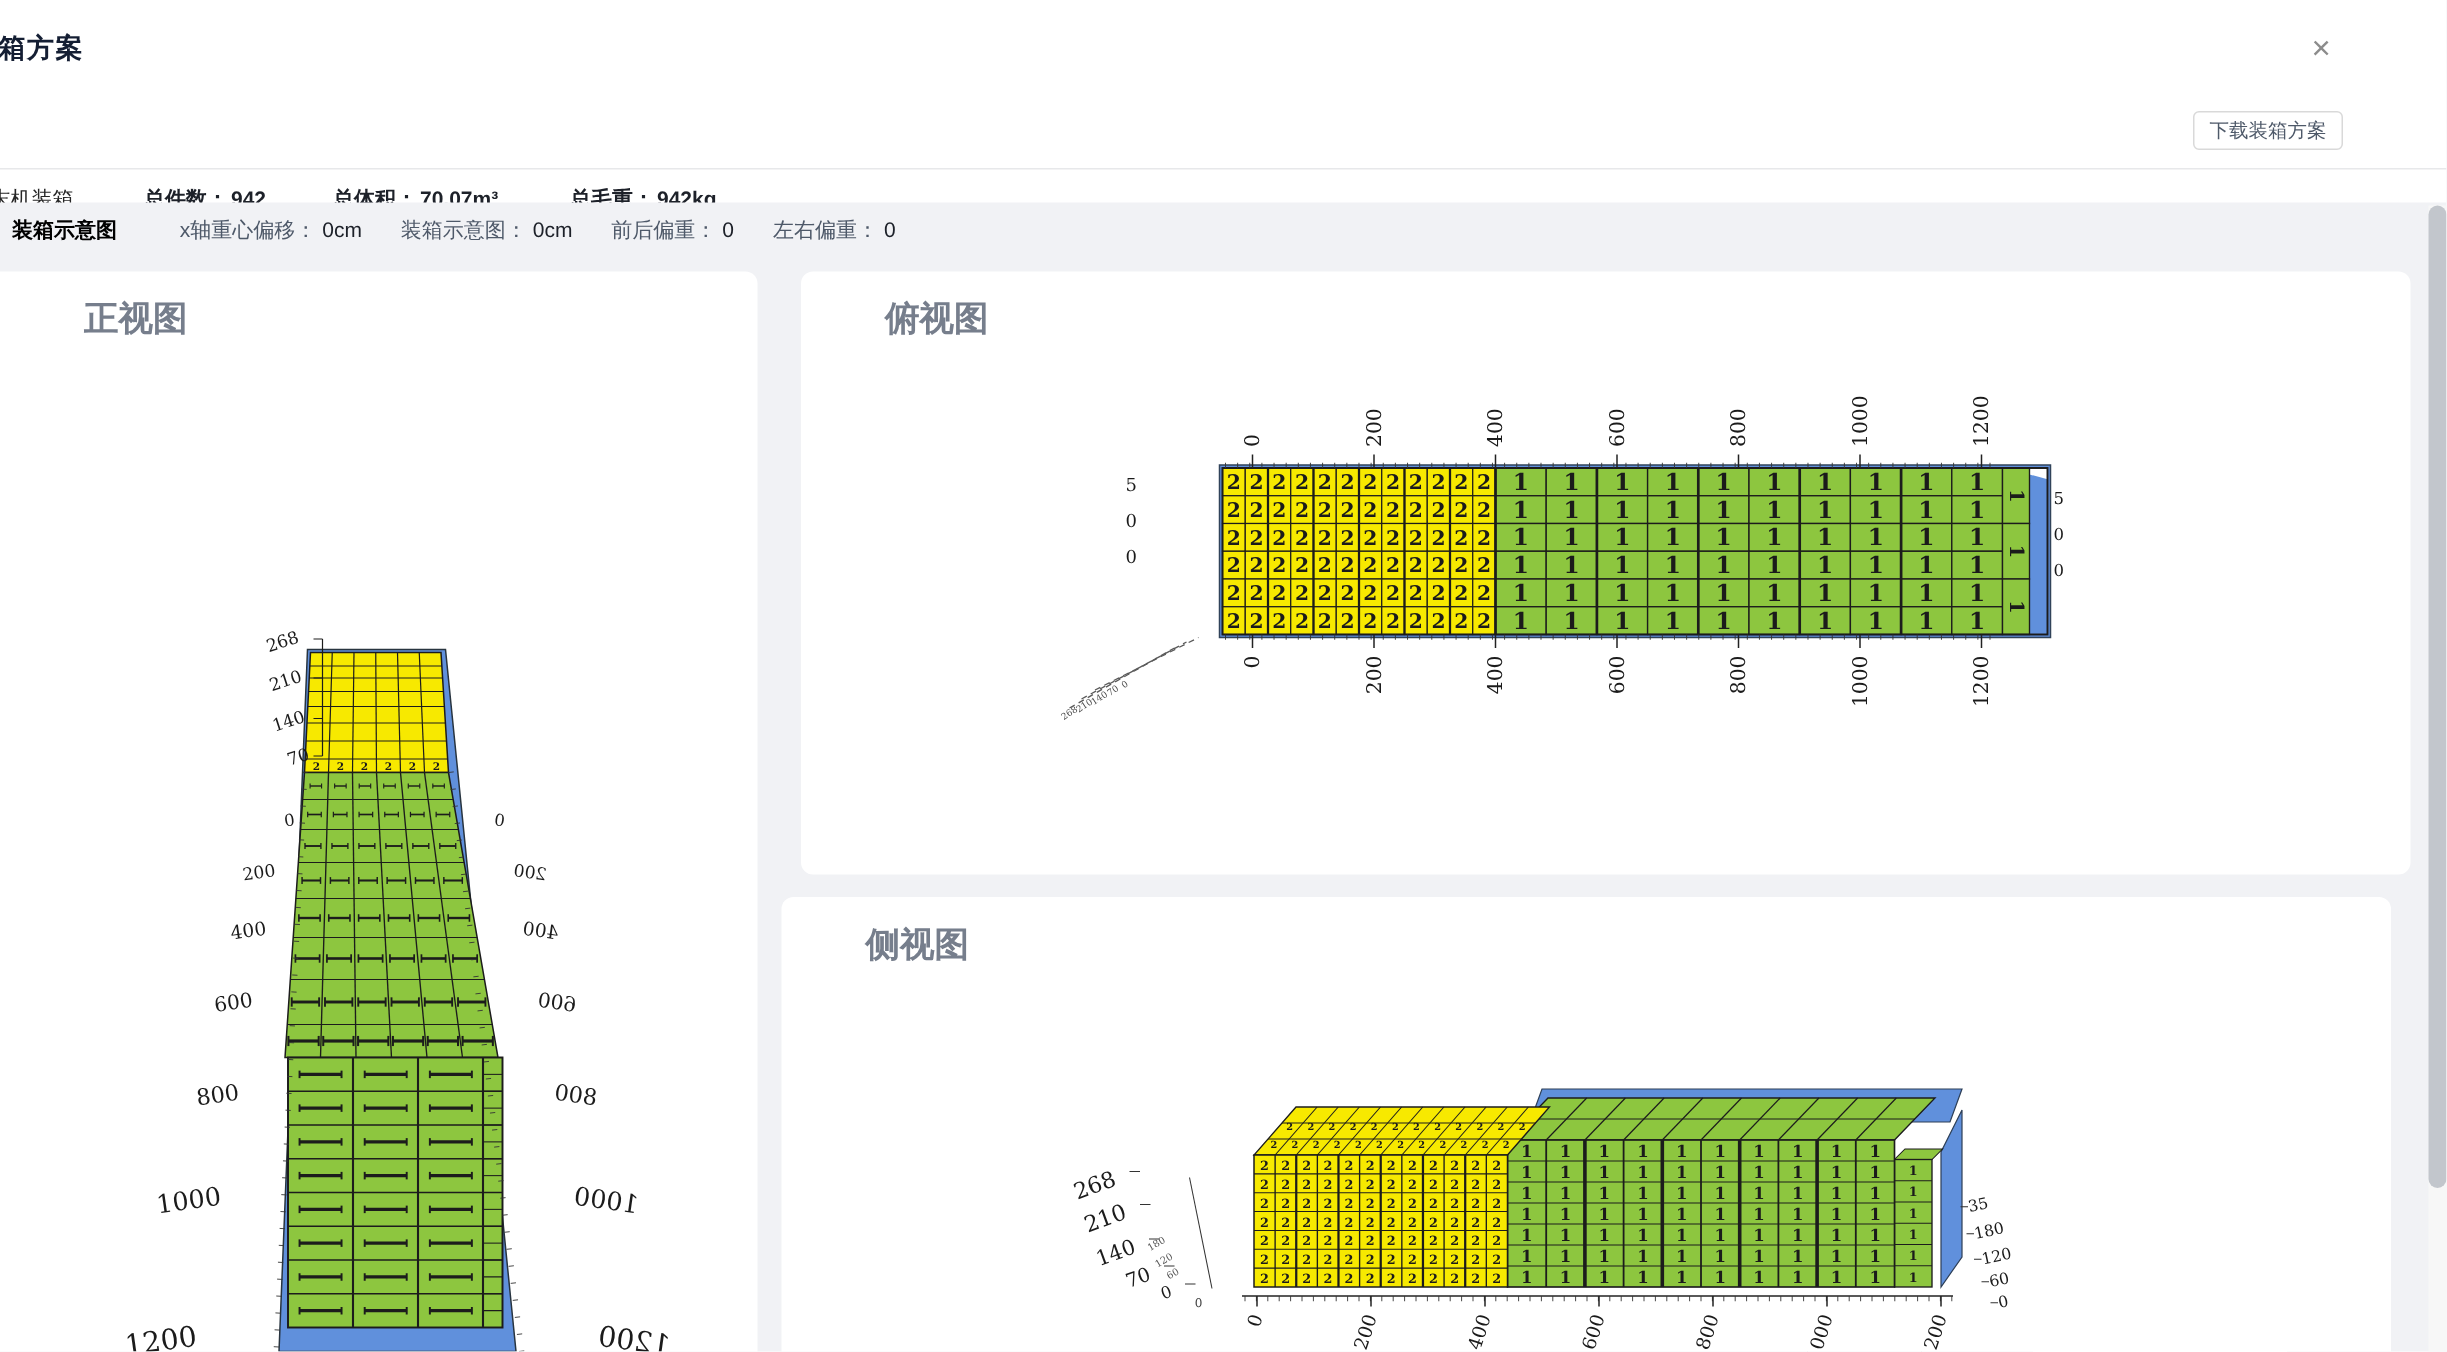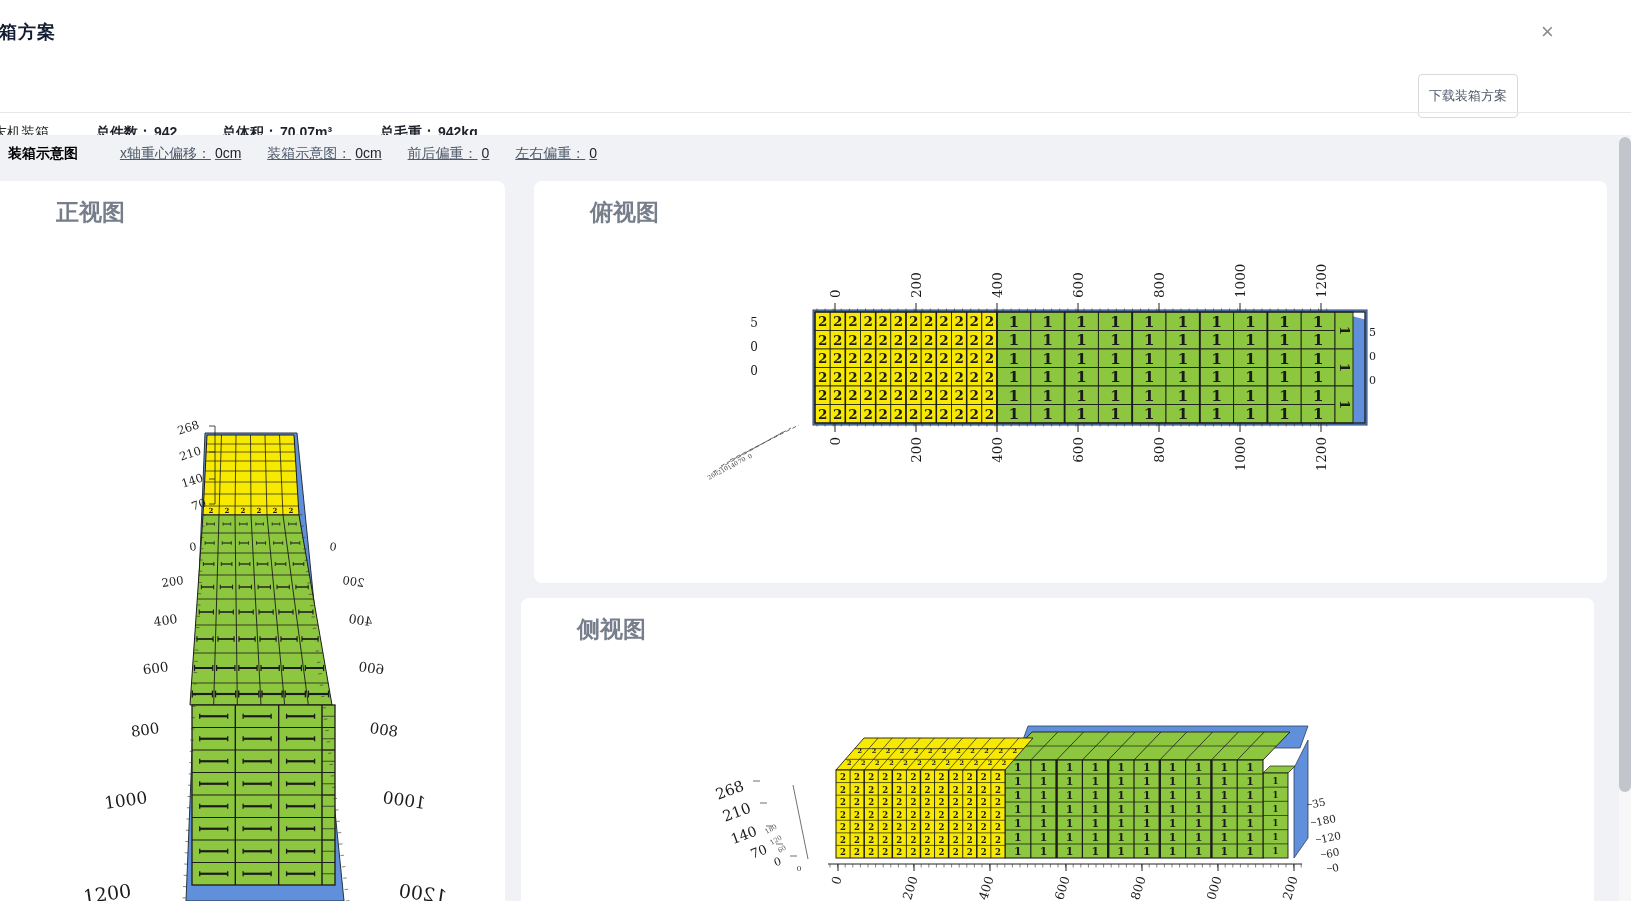--- a/index.html
+++ b/index.html
@@ -7,27 +7,27 @@
     position:relative;width:1631px;height:901px;overflow:hidden;background:#fff;
     font-family:"Liberation Sans",sans-serif;color:#1d2129;
   }
   .dialog-title{position:absolute;left:-20px;top:20px;font-size:18px;font-weight:bold;color:#141e33;letter-spacing:1px;}
   .close-btn{position:absolute;left:1541px;top:21px;font-size:22px;color:#8c8c8c;cursor:pointer;line-height:22px;}
   .summary-row{position:absolute;left:0;top:76px;height:26px;width:100%;margin-top:46px;}
   .mode-label{position:absolute;left:-7px;top:2px;font-size:14px;color:#262626;}
   .stat{position:absolute;top:2px;font-size:14px;font-weight:bold;color:#1d2129;}
   .stat .lbl{margin-right:2px;text-decoration:underline;}
   .stat-pieces{left:96px;} .stat-volume{left:222px;text-align:right;} .stat-weight{left:380px;}
-  .download-btn{position:absolute;left:1418px;top:74px;height:44px;padding:0 10px;background:#fff;
+  .download-btn{position:absolute;left:1462px;top:74px;height:26px;padding:0 10px;background:#fff;
     border:1px solid #d9d9d9;border-radius:4px;font-size:13px;line-height:24px;color:#4e5969;cursor:pointer;}
   .header-divider{position:absolute;left:0;top:112px;width:1631px;height:1px;background:#e7e8ea;}
   .content{position:absolute;left:0;top:135px;width:1631px;height:766px;background:#f1f2f5;}
   .info-bar{position:absolute;left:8px;top:10px;height:22px;font-size:14px;white-space:nowrap;}
   .info-title{font-weight:bold;color:#000000;margin-right:38px;}
-  .info-item{margin-right:22px;color:#4e5969;text-decoration:underline;}
+  .info-item{margin-right:22px;color:#4e5969;}
   .info-item .val{color:#1d2129;margin-left:4px;}
   .panel{position:absolute;background:#fff;border-radius:8px;}
   .panel-front{left:-10px;top:46px;width:515px;height:730px;}
   .panel-top{left:534px;top:46px;width:1073px;height:402px;}
   .panel-side{left:521px;top:463px;width:1073px;height:312px;}
   .panel h3{position:absolute;left:56px;top:16px;margin:0;font-size:23px;font-weight:bold;color:#767e8c;}
   .panel-front h3{left:66px;}
   .plot{position:absolute;}
   #svg-front{left:95px;top:209px;}
   #svg-top{left:164px;top:64px;}

